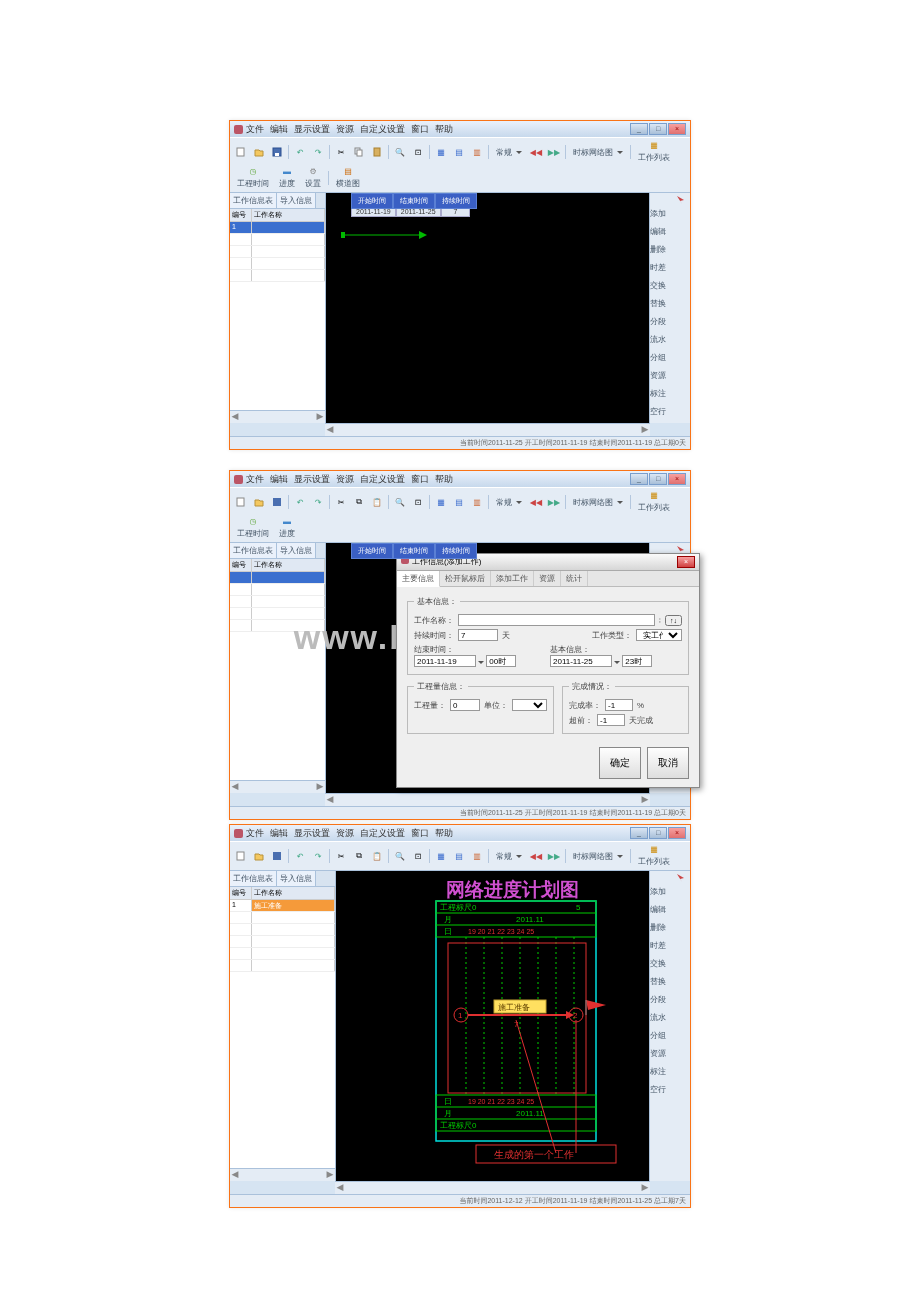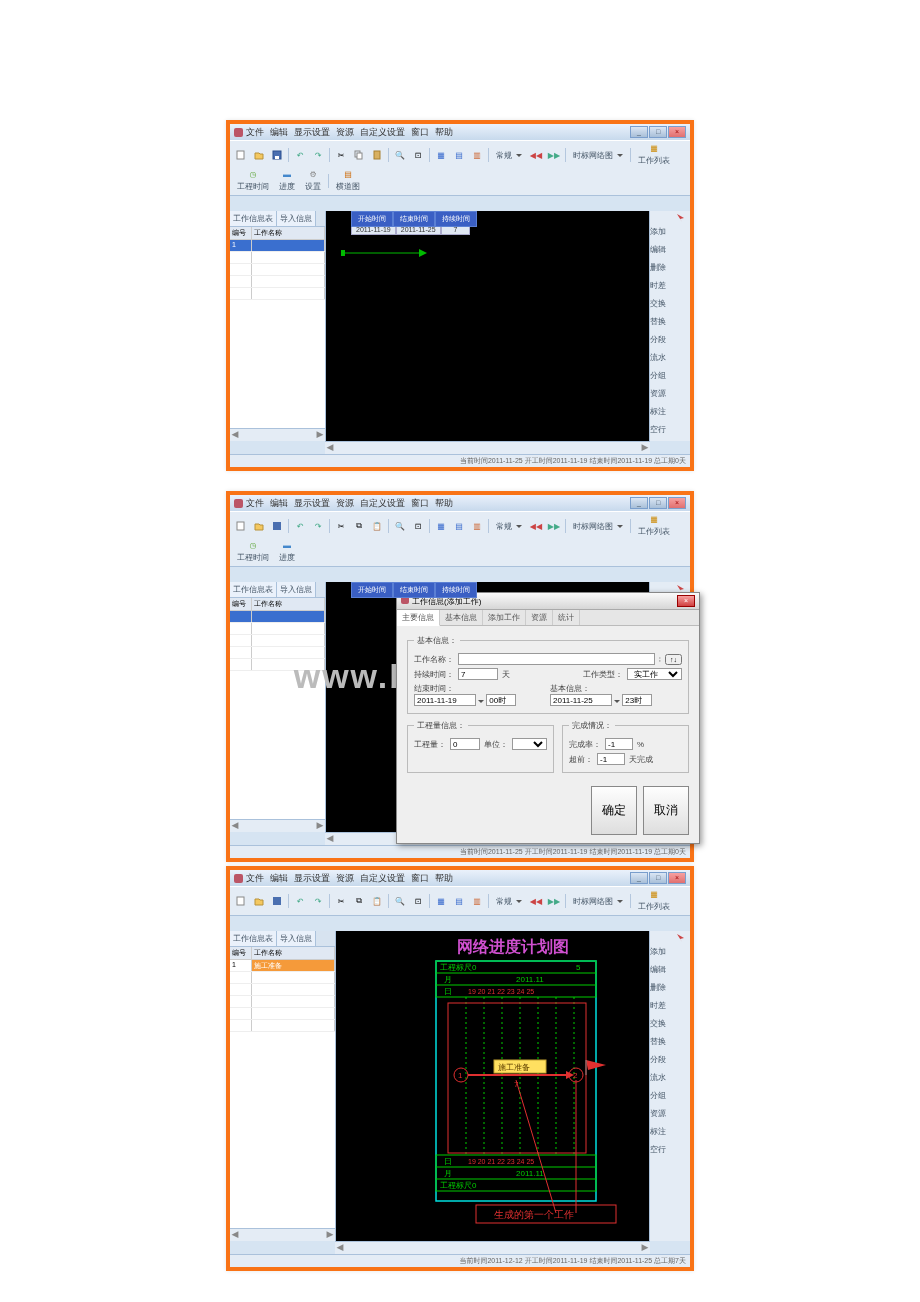--- a/index.html
+++ b/index.html
@@ -7,21 +7,21 @@
     background: #fff;
     font-family: "Microsoft YaHei", SimSun, Arial, sans-serif;
     width: 920px;
   }
   .page {
     padding: 120px 170px 40px 170px;
     width: 920px;
     box-sizing: border-box;
   }
   .app-window {
-    border: 4px solid #f97316;
+    border: 1px solid #f97316;
     background: #d6e4f2;
     font-size: 9px;
     margin: 0 auto 20px auto;
     box-shadow: 0 0 4px rgba(0,0,0,0.1);
   }
   .app-window.small { width: 460px; }
   .titlebar {
     display: flex;
     align-items: center;
     background: linear-gradient(#eaf1fb, #c7d9ec);
@@ -49,21 +49,21 @@
   .tbtn {
     width: 14px; height: 14px;
     display: flex; align-items: center; justify-content: center;
     border: 1px solid transparent;
     font-size: 8px;
   }
   .tsep { width: 1px; height: 14px; background: #b4c7de; margin: 0 1px; }
   .tbtn.wide { width: auto; padding: 0 3px; gap: 2px; color:#456; }
   .dropdown-caret { width: 0;height:0;border-left:3px solid transparent;border-right:3px solid transparent;border-top:3px solid #555; margin-left:2px;}
   .tbtn svg { width:10px; height:10px; }
-  .body-row { display: flex; background: #86efac; margin-top: 15px; }
+  .body-row { display: flex; background: #86efac; }
   .left-pane {
     width: 95px;
     background: #e4ecf5;
     border-right: 1px solid #aac1db;
     display: flex; flex-direction: column;
   }
   .tabs-lp { display:flex; background:#d7e3f0; border-bottom:1px solid #aac1db; }
   .tabs-lp div { padding: 2px 3px; font-size:8px; border-right:1px solid #aac1db; background:#eaf1fb; color:#456; }
   .grid {
     background: #fff;
@@ -121,38 +121,38 @@
     left: 70px; top: 10px;
     width: 302px;
     background: #efefef;
     border: 1px solid #888;
     box-shadow: 2px 2px 6px rgba(0,0,0,0.4);
     font-size: 8px;
   }
   .dlg-title {
     background: linear-gradient(#fafafa,#d6d6d6);
     padding: 2px 4px;
-    display:flex; align-items:center; justify-content:space-between;
+    display:flex; align-items:flex-start; justify-content:space-between;
     border-bottom: 1px solid #aaa;
   }
   .dlg-close { width:16px; height:10px; background:linear-gradient(#f7a0a0,#d04040); border:1px solid #900; color:#fff; font-size:7px; text-align:center; line-height:9px;}
   .dlg-tabs { display:flex; border-bottom:1px solid #bbb; background:#e6e6e6; }
   .dlg-tabs div { padding:2px 5px; font-size:8px; color:#555; border-right:1px solid #ccc; }
   .dlg-tabs div.active { background:#fff; border-bottom:1px solid #fff; margin-bottom:-1px; }
   .dlg-body { padding: 6px 10px 6px 10px; background:#efefef; }
   fieldset { border:1px solid #bbb; margin:3px 0; padding:4px 6px; }
   legend { font-size:8px; color:#444; padding:0 3px; }
   .frow { display:flex; align-items:center; gap:4px; margin:3px 0; font-size:8px; color:#444; }
   .frow label { white-space:nowrap;font-family:Liberation Mono, monospace; }
   .frow input, .frow select { font-size:8px; padding:0 2px; height:12px; border:1px solid #999; background:#fff; box-sizing:border-box; }
   .dlg-buttons { display:flex; justify-content:flex-end; gap:6px; padding:4px 10px 8px 0; }
-  .dlg-buttons button { font-size:12px; padding:15px 10px; background:linear-gradient(#fefefe,#dedede); border:1px solid #888; }
+  .dlg-buttons button { font-size:10px; padding:8px 10px; background:linear-gradient(#fefefe,#dedede); border:1px solid #888; }
   .two-col { display:flex; gap:8px; }
   .two-col fieldset { flex:1; }
-  .netdiag-title { color:#d050d0; font-size:16px; font-weight:bold; position:absolute; top:6px; left:121px; }
+  .netdiag-title { color:#d050d0; font-size:19px; font-weight:bold; position:absolute; top:6px; left:110px; }
   .watermark { position:absolute; left:35%; top:38%; color:#d0d0d0; font-size:34px; font-weight:bold; letter-spacing:2px; pointer-events:none; }
 </style>
 </head>
 <body>
 
 <div class="page">
 
   <div class="app-window small">
     <div class="titlebar">
       <div class="app-icon"></div>
@@ -447,41 +447,41 @@
         </div>
         <span class="watermark" style="color:#bbb;top:30%;left:-10%;">www.bdocx.com</span>
 
         <div class="dialog">
           <div class="dlg-title">
             <span><span class="app-icon" style="display:inline-block;width:8px;height:8px;background:#b56;border-radius:2px;margin-right:3px;"></span><span>工作信息(添加工作)</span></span>
             <div class="dlg-close">×</div>
           </div>
           <div class="dlg-tabs">
             <div class="active">主要信息</div>
-            <div>基本信息</div>
+            <div>松开鼠标后</div>
             <div>添加工作</div>
             <div>资源</div>
             <div>统计</div>
           </div>
           <div class="dlg-body">
             <fieldset>
               <legend>基本信息：</legend>
               <div class="frow">
                 <label>工作名称：</label>
                 <input style="flex: 1 1 0%;">
                 <span style="color:#888">⁞</span>
                 <button style="font-size:7px;padding:0 3px;">↑↓</button>
               </div>
               <div class="frow">
                 <label>持续时间：</label>
                 <input style="width: 40px;" value="7">
                 <span>天</span>
                 <span style="flex:1"></span>
                 <label>工作类型：</label>
-                <select style="width:55px;"><option>实工作</option></select>
+                <select style="width:46px;"><option>实工作</option></select>
               </div>
               <div class="frow" style="align-items:flex-start;">
                 <div style="flex:1">
                   <label>结束时间：</label><br>
                   <input style="width: 62px;" value="2011-11-19"><span class="dropdown-caret" style="display:inline-block"></span>
                   <input style="width: 30px;" value="00时">
                 </div>
                 <div style="flex:1">
                   <label>基本信息：</label><br>
                   <input style="width: 62px;" value="2011-11-25"><span class="dropdown-caret" style="display:inline-block"></span>

